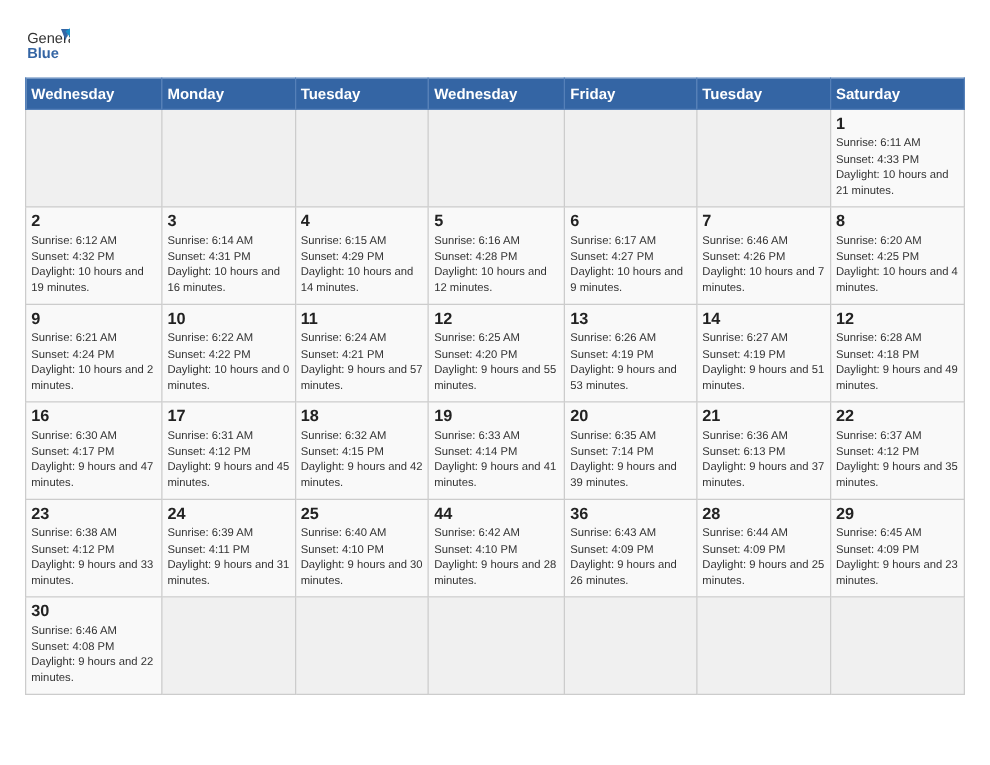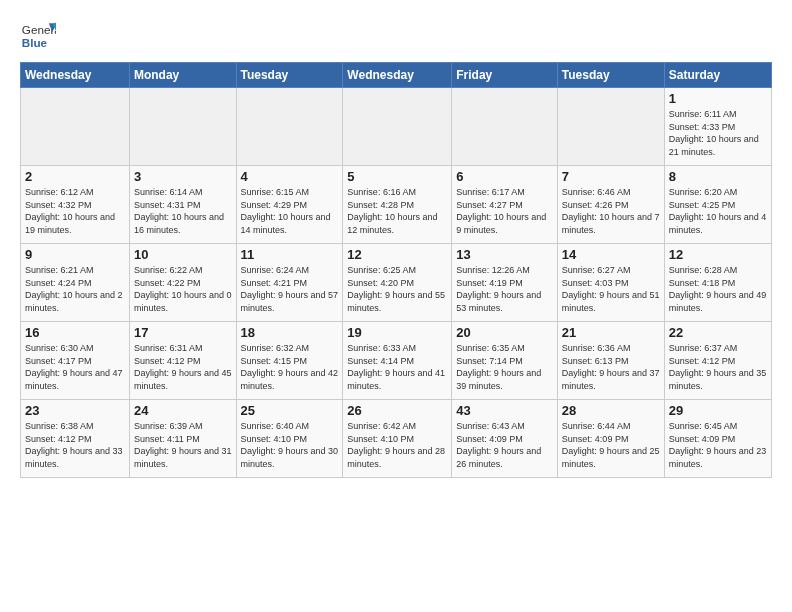--- a/index.html
+++ b/index.html
@@ -194,28 +194,28 @@
 Daylight: 9 hours and 57 minutes.</div>
           </td>
           <td>
             <span class="day-number">12</span>
             <div class="day-info">Sunrise: 6:25 AM
 Sunset: 4:20 PM
 Daylight: 9 hours and 55 minutes.</div>
           </td>
           <td>
             <span class="day-number">13</span>
-            <div class="day-info">Sunrise: 12:26 AM
+            <div class="day-info">Sunrise: 6:26 AM
 Sunset: 4:19 PM
 Daylight: 9 hours and 53 minutes.</div>
           </td>
           <td>
             <span class="day-number">14</span>
             <div class="day-info">Sunrise: 6:27 AM
-Sunset: 4:03 PM
+Sunset: 4:19 PM
 Daylight: 9 hours and 51 minutes.</div>
           </td>
           <td>
             <span class="day-number">12</span>
             <div class="day-info">Sunrise: 6:28 AM
 Sunset: 4:18 PM
 Daylight: 9 hours and 49 minutes.</div>
           </td>
         </tr>
         <tr>
@@ -275,39 +275,53 @@
 Sunset: 4:11 PM
 Daylight: 9 hours and 31 minutes.</div>
           </td>
           <td>
             <span class="day-number">25</span>
             <div class="day-info">Sunrise: 6:40 AM
 Sunset: 4:10 PM
 Daylight: 9 hours and 30 minutes.</div>
           </td>
           <td>
-            <span class="day-number">26</span>
+            <span class="day-number">44</span>
             <div class="day-info">Sunrise: 6:42 AM
 Sunset: 4:10 PM
 Daylight: 9 hours and 28 minutes.</div>
           </td>
           <td>
-            <span class="day-number">43</span>
+            <span class="day-number">36</span>
             <div class="day-info">Sunrise: 6:43 AM
 Sunset: 4:09 PM
 Daylight: 9 hours and 26 minutes.</div>
           </td>
           <td>
             <span class="day-number">28</span>
             <div class="day-info">Sunrise: 6:44 AM
 Sunset: 4:09 PM
 Daylight: 9 hours and 25 minutes.</div>
           </td>
           <td>
             <span class="day-number">29</span>
             <div class="day-info">Sunrise: 6:45 AM
 Sunset: 4:09 PM
 Daylight: 9 hours and 23 minutes.</div>
           </td>
+        </tr>
+        <tr>
+          <td>
+            <span class="day-number">30</span>
+            <div class="day-info">Sunrise: 6:46 AM
+Sunset: 4:08 PM
+Daylight: 9 hours and 22 minutes.</div>
+          </td>
+          <td class="empty"></td>
+          <td class="empty"></td>
+          <td class="empty"></td>
+          <td class="empty"></td>
+          <td class="empty"></td>
+          <td class="empty"></td>
         </tr>
       </tbody>
   </table>
 </div>
 
 </body></html>

